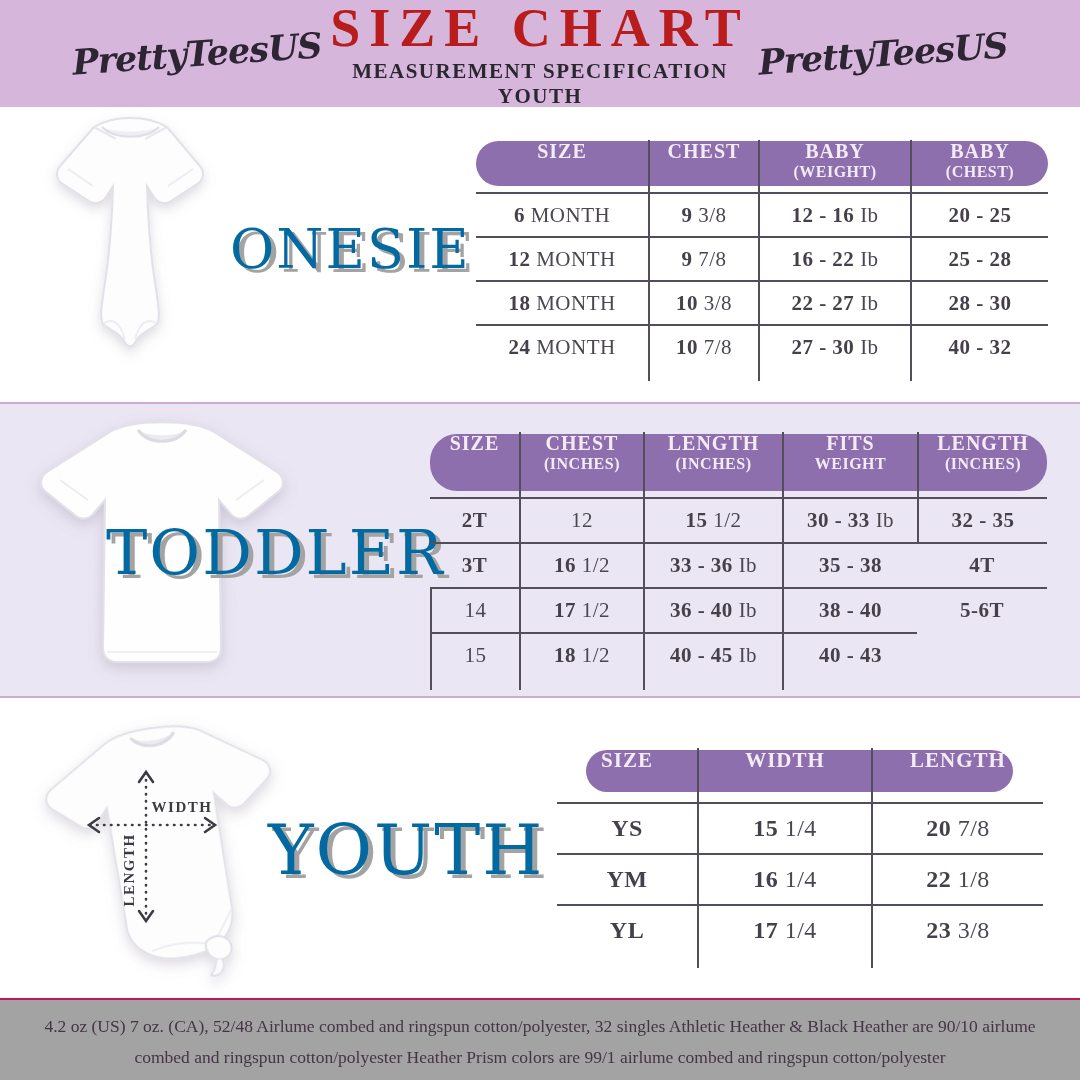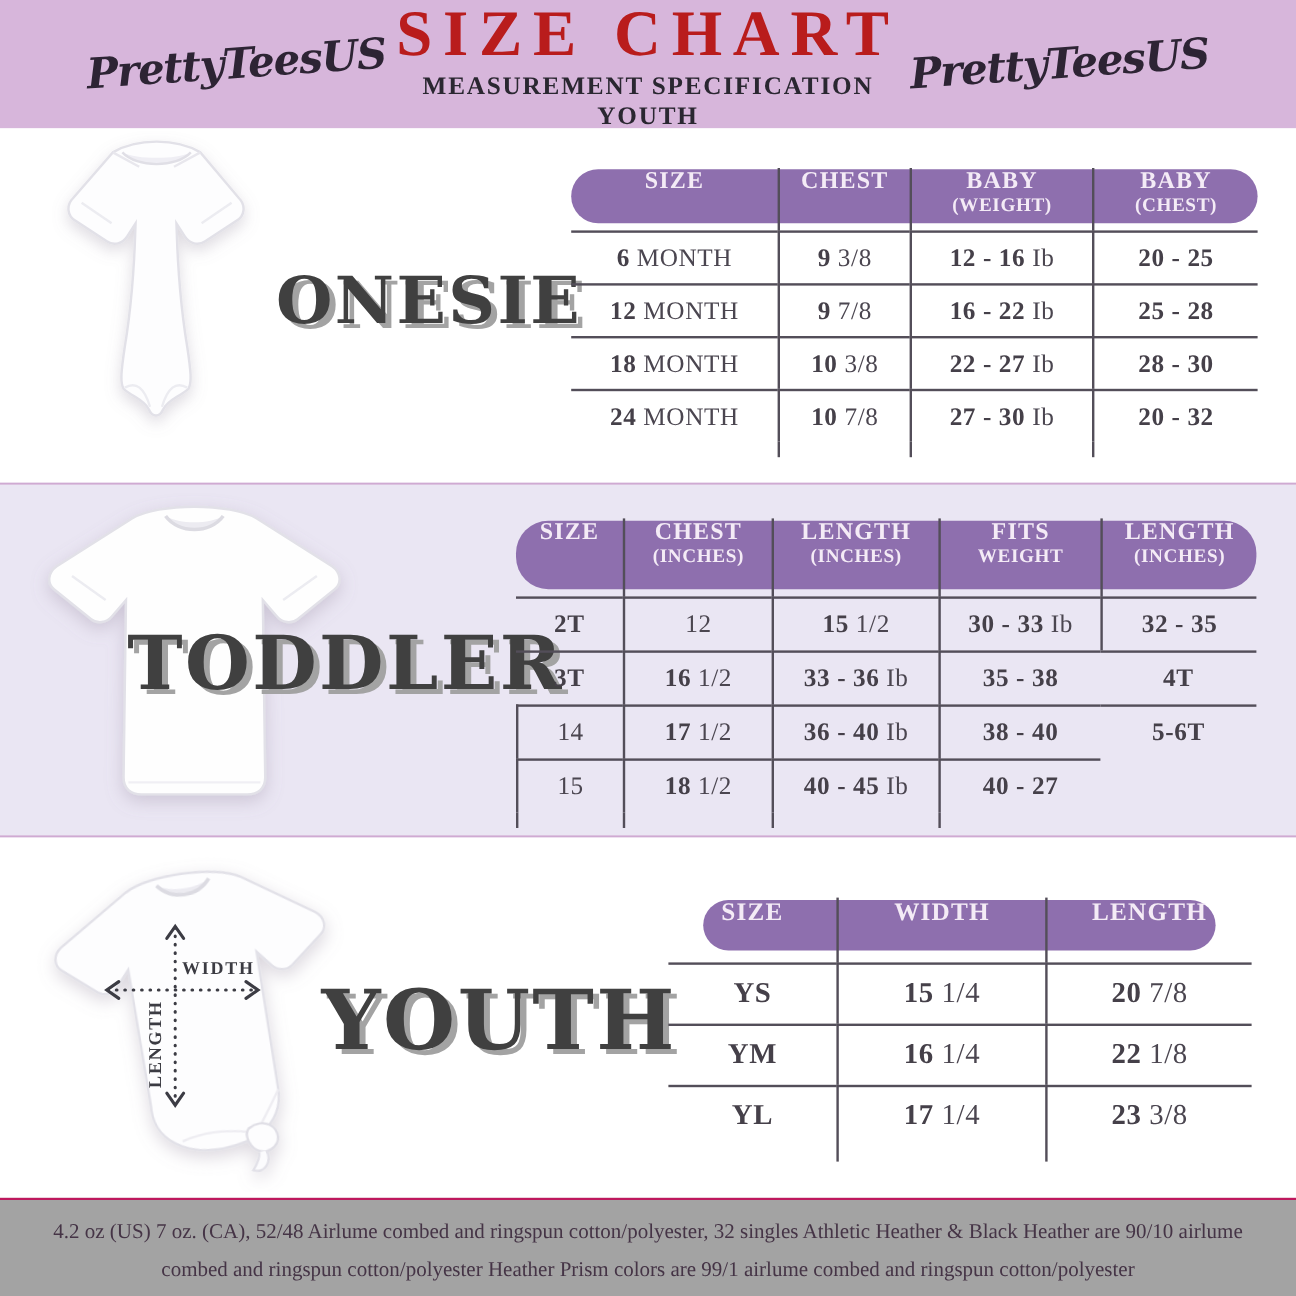--- a/index.html
+++ b/index.html
@@ -22,22 +22,22 @@
   .sec-onesie{height:295px;background:#ffffff;}
   .sec-toddler{height:292px;background:#eae6f3;}
   .sec-youth{height:300px;background:#ffffff;}
   .divider{height:2px;background:#cfaad2;}
 
   .garment{position:absolute;}
   .g-onesie{left:28px;top:2px;}
   .g-toddler{left:12px;top:4px;}
   .g-youth{left:18px;top:0px;}
 
-  .sec-title{position:absolute;font-family:"DejaVu Serif",serif;font-weight:700;
-             color:#404040;text-shadow:5px 4px 0 #a3a3a3;letter-spacing:2px;line-height:1;}
+  .sec-title{position:absolute;font-family:"DejaVu Serif",serif;font-weight:400;
+             color:#0369a1;text-shadow:5px 4px 0 #a3a3a3;letter-spacing:2px;line-height:1;}
   .t-onesie{left:230px;top:116px;font-size:54px;}
   .t-toddler{left:106px;top:118px;font-size:62px;}
   .t-youth{left:268px;top:118px;font-size:69px;}
 
   
   .tbl{position:absolute;display:grid;}
   .tbl .pill{position:absolute;background:#8e6fae;z-index:0;}
   .th{position:relative;z-index:1;display:flex;flex-direction:column;justify-content:flex-start;
       align-items:center;color:#f4ebf6;font-weight:700;}
   .th1{font-size:20px;letter-spacing:1px;}
@@ -140,21 +140,21 @@
         <div class="td"><span class="bold">18</span>&nbsp;MONTH</div>
         <div class="td vl"><span class="bold">10</span>&nbsp;3/8</div>
         <div class="td vl"><span class="bold">22 - 27</span>&nbsp;Ib</div>
         <div class="td vl">
           <span class="bold">28 - 30</span>
         </div>
         <div class="td"><span class="bold">24</span>&nbsp;MONTH</div>
         <div class="td vl"><span class="bold">10</span>&nbsp;7/8</div>
         <div class="td vl"><span class="bold">27 - 30</span>&nbsp;Ib</div>
         <div class="td vl">
-          <span class="bold">20 - 32</span>
+          <span class="bold">40 - 32</span>
         </div>
         <div class="tt"></div>
         <div class="tt vl"></div>
         <div class="tt vl"></div>
         <div class="tt vl"></div>
         <div class="pill"></div>
       </div>
   </div>
 
   <div class="divider"></div>
@@ -224,21 +224,21 @@
         <div class="td vl">
           <span class="bold">38 - 40</span>
         </div>
         <div class="td">
           <span class="bold">5-6T</span>
         </div>
         <div class="td vl">15</div>
         <div class="td vl"><span class="bold">18</span>&nbsp;1/2</div>
         <div class="td vl"><span class="bold">40 - 45</span>&nbsp;Ib</div>
         <div class="td vl">
-          <span class="bold">40 - 27</span>
+          <span class="bold">40 - 43</span>
         </div>
         <div class="tt"></div>
         <div class="tt vl"></div>
         <div class="tt vl"></div>
         <div class="tt vl"></div>
         <div class="tt vl"></div>
         <div class="pill"></div>
       </div>
   </div>
 

